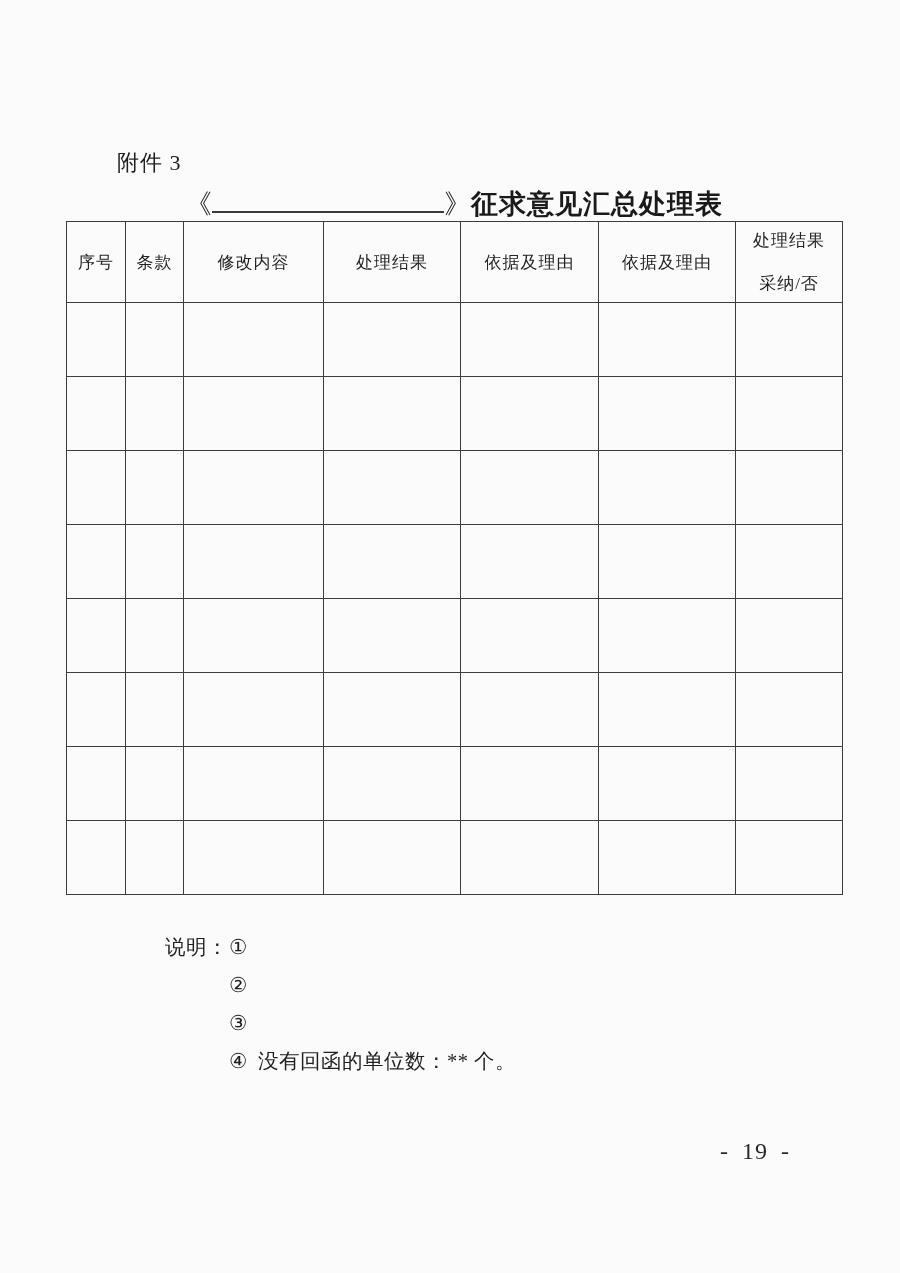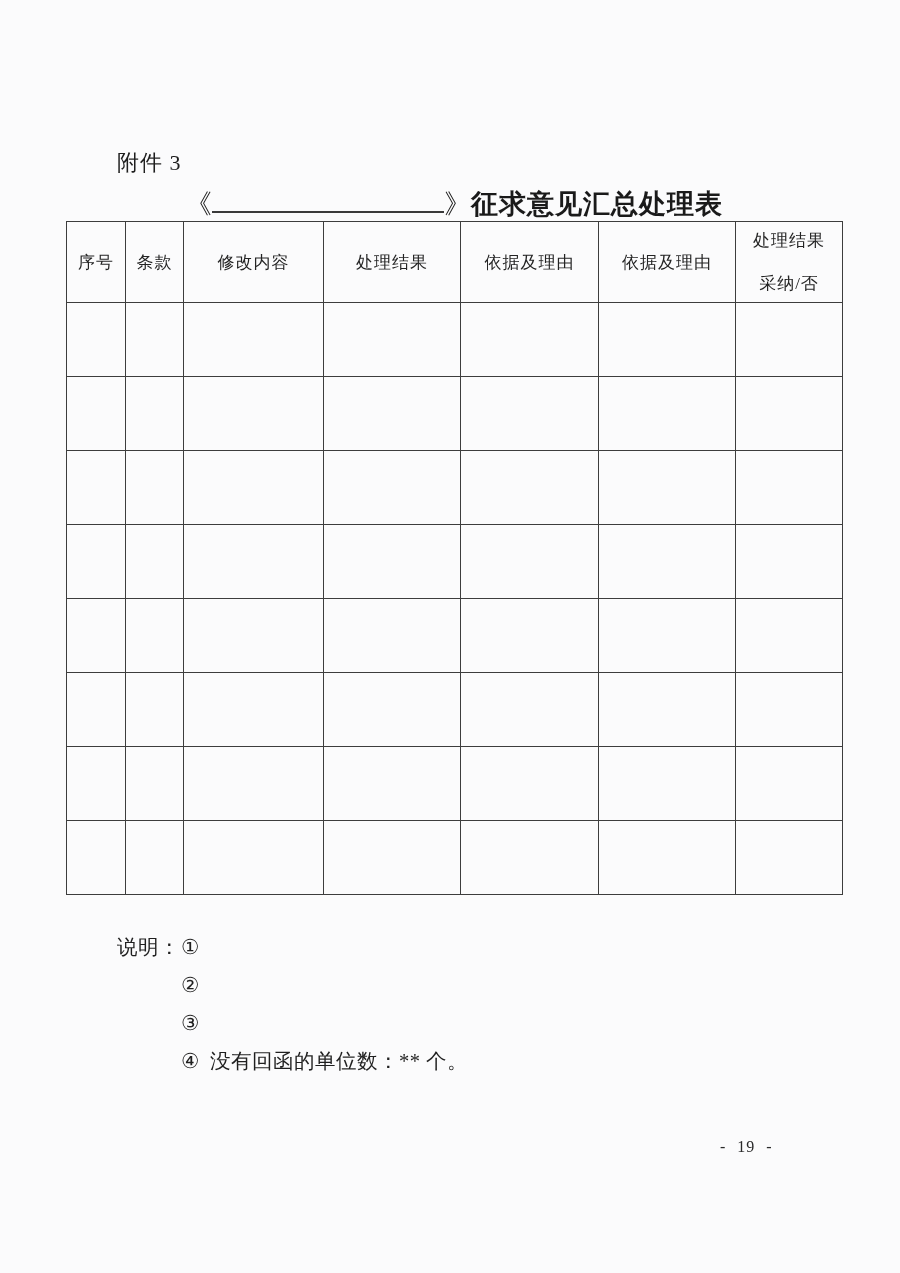--- a/index.html
+++ b/index.html
@@ -98,37 +98,38 @@
     width: 720px;
     font-size: 20.5px;
     color: #1f1f1f;
     letter-spacing: 0.5px;
   }
   .note-line {
     display: flex;
     align-items: flex-end;
     line-height: 38px;
     white-space: nowrap;
+    margin-left: 48px;
   }
   .note-label {
     display: inline-block;
     width: 64px;
     flex: 0 0 64px;
   }
   .note-line.indented { padding-left: 64px; }
   .note-num {
     display: inline-block;
     margin-right: 10px;
   }
 
   .page-number {
     position: absolute;
     left: 720px;
     top: 1138px;
-    font-size: 16px;
+    font-size: 24px;
     letter-spacing: 1px;
     word-spacing: 6px;
     color: #2a2a2a;
   }
 </style>
 </head>
 <body>
 
 <div class="page">
 

